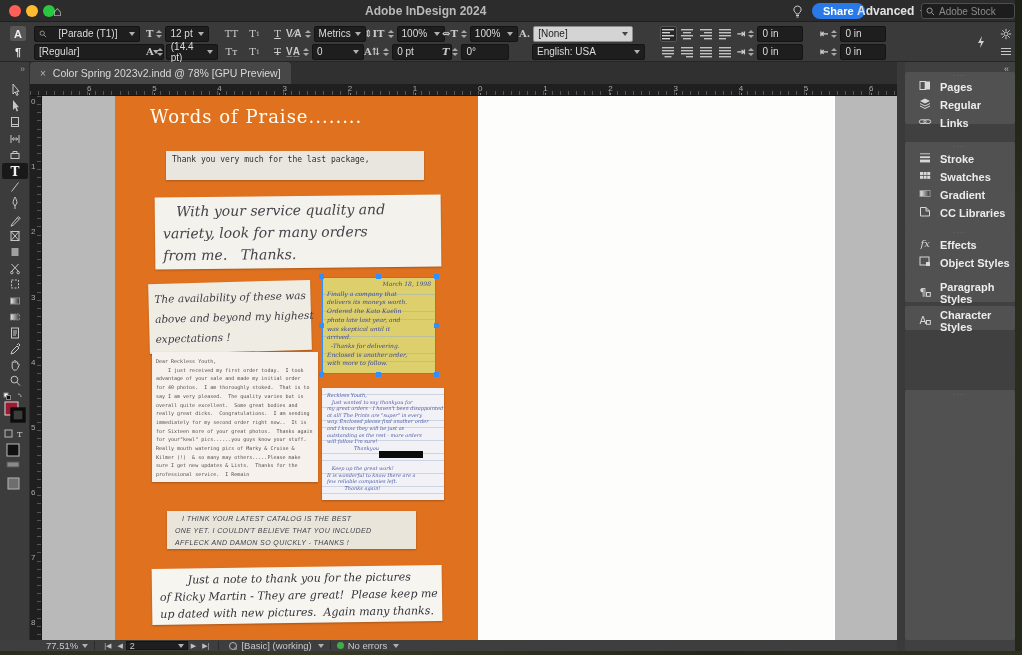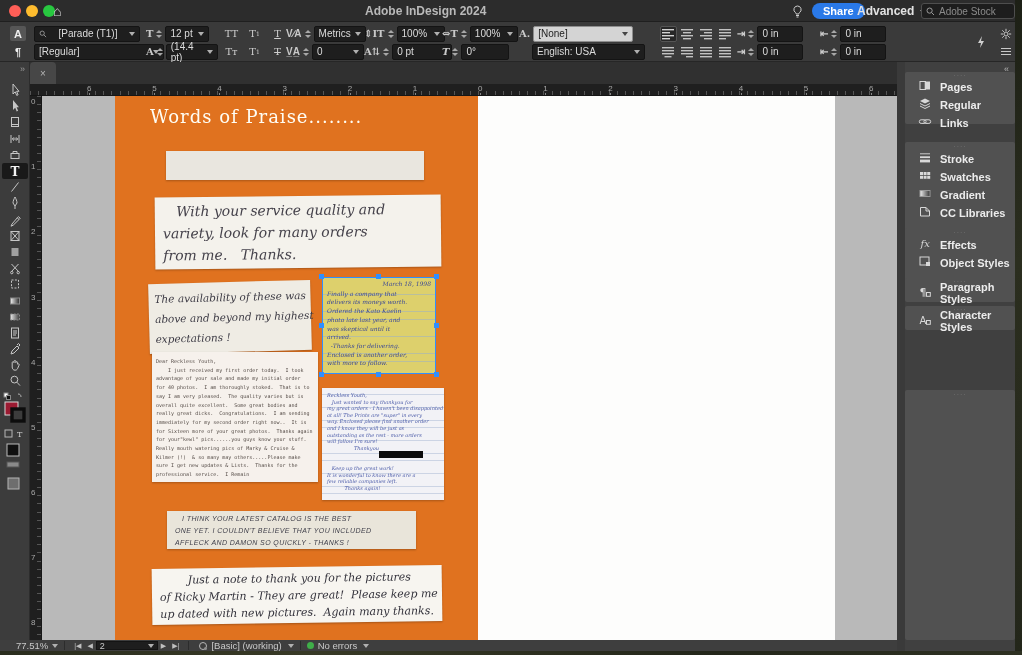--- a/index.html
+++ b/index.html
@@ -427,20 +427,21 @@
           <g stroke="#c8c8c8" stroke-width="1.2">
             <path d="M1 1.5h10M1 4.5h10M1 7.5h10"></path>
           </g>
         </svg>
     </div>
   </div>
 
   <div id="tabbar" class="abs">
     <div id="doctab">
       <span class="x">×</span>
+      <span class="t">Color Spring 2023v2.indd @ 78% [GPU Preview]</span>
     </div>
   </div>
 
   <div id="toolcol" class="abs">
     <div id="toolhead">»</div>
     <div id="tools">
         <div class="tool">
           <svg width="12" height="14" viewBox="0 0 12 14">
             <path d="M4 1v10l2.2-2.2 1.5 3.6 1.4-.6-1.5-3.5H10z" stroke="#c6c6c6" fill="none" stroke-width="1"></path>
           </svg>
@@ -599,20 +600,21 @@
       <span class="rnumv" style="top: 326.85px;">5</span>
       <span class="rnumv" style="top: 392.02px;">6</span>
       <span class="rnumv" style="top: 457.19px;">7</span>
       <span class="rnumv" style="top: 522.36px;">8</span>
     </div>
 
   <div id="canvas" class="abs">
     <div id="pageL">
       <div id="heading">Words of Praise........</div>
       <div id="n-strip" class="note">
+          <div class="nline">Thank you very much for the last package,</div>
         </div>
       <div id="n-cursive" class="note">
           <div class="nline">   With your service quality and</div>
           <div class="nline">variety, look for many orders</div>
           <div class="nline">from me.   Thanks.</div>
         </div>
       <div id="n-avail" class="note">
           <div class="nline">The availability of these was</div>
           <div class="nline">above and beyond my highest</div>
           <div class="nline">expectations !</div>
@@ -803,21 +805,21 @@
         <div class="dots">····</div>
       </div>
     <div id="dockbottom">
       
       
     </div>
   </div>
 
   <div id="hthumb"></div>
   <div id="statusbar" class="abs">
-    <span style="margin-left:16px">77.51%</span>
+    <span style="margin-left:46px">77.51%</span>
     <span class="chv" style="margin-left:4px"></span>
     <span class="sep"></span>
     <span class="navg">|◀</span>
     <span class="navg">◀</span>
     <span id="pagecmb">
         <span>2</span>
         <span class="chv"></span>
       </span>
     <span class="navg">▶</span>
     <span class="navg">▶|</span>

